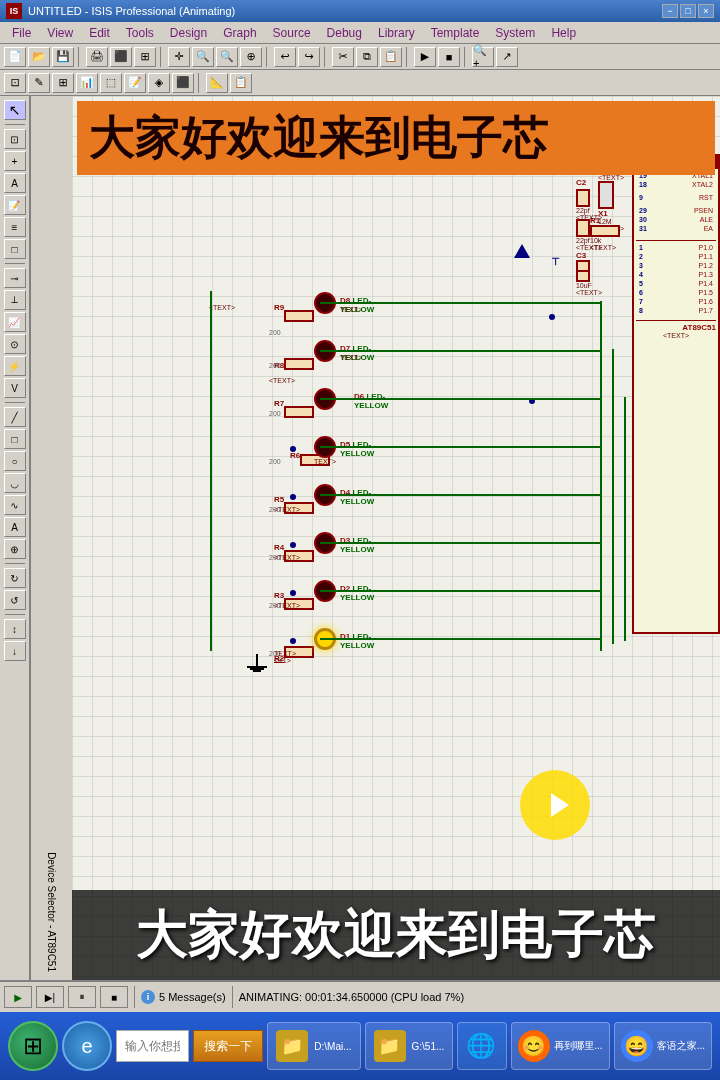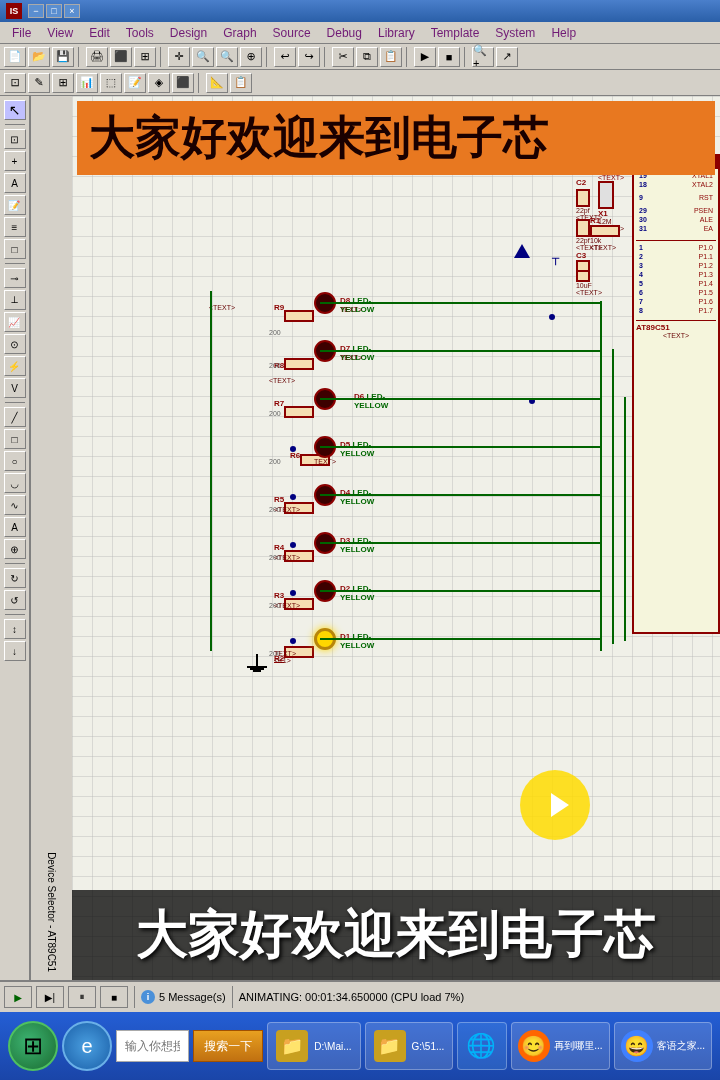--- a/index.html
+++ b/index.html
@@ -426,20 +426,21 @@
       color: #8b0000;
       text-align: right;
     }
     .pin-left { text-align: left; }
   </style>
 </head>
 <body>
 
 <div id="title-bar">
   <span class="icon">IS</span>
+  <span class="title-text">UNTITLED - ISIS Professional (Animating)</span>
   <div class="win-controls">
     <div class="win-btn">−</div>
     <div class="win-btn">□</div>
     <div class="win-btn">×</div>
   </div>
 </div>
 
 <div id="menu-bar">
   <span class="menu-item">File</span>
   <span class="menu-item">View</span>
@@ -597,21 +598,21 @@
         </div>
         <div class="pin-line">
           <span class="pin-num pin-left">7</span>
           <span class="pin-name">P1.6</span>
         </div>
         <div class="pin-line">
           <span class="pin-num pin-left">8</span>
           <span class="pin-name">P1.7</span>
         </div>
         <div style="height:4px; border-bottom:1px solid #8b0000; margin:2px 0;"></div>
-        <div style="text-align:left; font-size:8px; color:#8b0000; font-weight:bold;">AT89C51</div>
+        <div style="text-align:right; font-size:8px; color:#8b0000; font-weight:bold;">AT89C51</div>
         <div style="text-align:center; font-size:7px; color:#660000;">&lt;TEXT&gt;</div>
       </div>
     </div>
 
     <div style="position:absolute; right:92px; top:68px; width:60px;">
 
       <div style="position:absolute; top:0; left:20px; font-size:8px; color:#000;">⊤</div>
 
       <div style="position:absolute; top:14px; left:8px;">
         <div style="font-size:8px; color:#8b0000; font-weight:bold;">C2</div>

